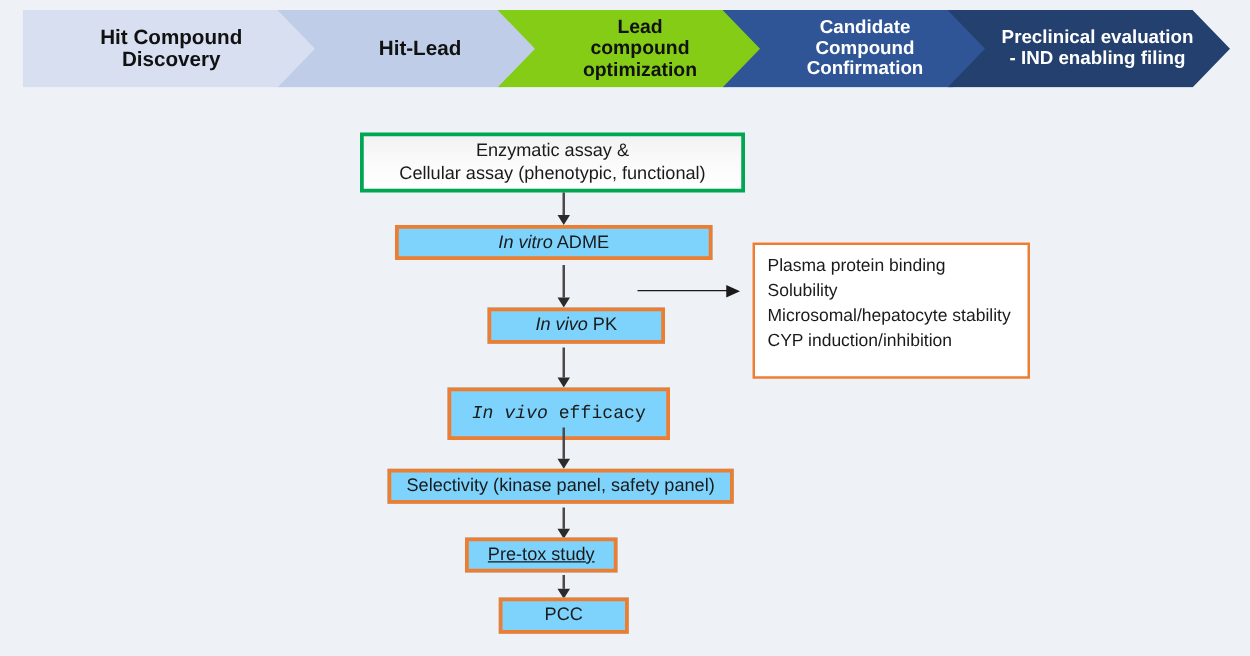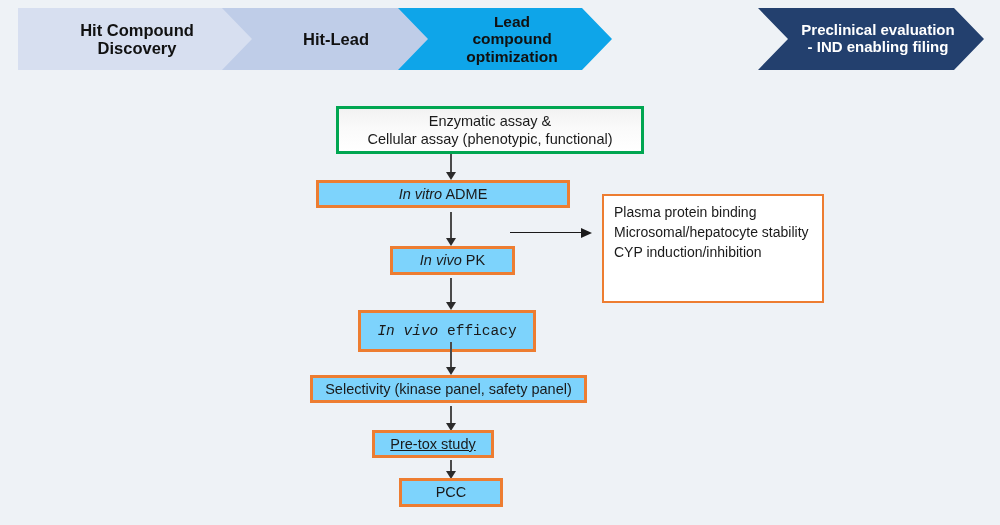--- a/index.html
+++ b/index.html
@@ -132,40 +132,48 @@
     </span>
   </div>
 
   <div class="chev" style="left:204px; width:210px; background:#bfcde8; color:#111111; font-size:16.5px;
               clip-path: polygon(0 0, 180px 0, 210px 50%, 180px 100%, 0 100%, 30px 50%);">
     <span class="lbl" style="padding-left:24px;">
       <span>Hit-Lead</span>
     </span>
   </div>
 
-  <div class="chev" style="left:380px; width:214px; background:#0ea5e9; color:#111111; font-size:15.5px;
+  <div class="chev" style="left:380px; width:214px; background:#84cc16; color:#111111; font-size:15.5px;
               clip-path: polygon(0 0, 184px 0, 214px 50%, 184px 100%, 0 100%, 30px 50%);">
     <span class="lbl" style="padding-left:20px;">
       <span>Lead</span><br>
       <span>compound</span><br>
       <span>optimization</span>
     </span>
   </div>
 
+  <div class="chev" style="left:560px; width:214px; background:#2f5597; color:#ffffff; font-size:15px;
+              clip-path: polygon(0 0, 184px 0, 214px 50%, 184px 100%, 0 100%, 30px 50%);">
+    <span class="lbl" style="padding-left:20px;">
+      <span>Candidate</span><br>
+      <span>Compound</span><br>
+      <span>Confirmation</span>
+    </span>
+  </div>
 
   <div class="chev" style="left:740px; width:226px; background:#23406e; color:#ffffff; font-size:15px;
               clip-path: polygon(0 0, 196px 0, 226px 50%, 196px 100%, 0 100%, 30px 50%);">
     <span class="lbl" style="padding-left:20px;">
       <span>Preclinical evaluation</span><br>
       <span>- IND enabling filing</span>
     </span>
   </div>
 </div>
 
-<div class="fbox green" style="left:288px; top:106px; width:308px; height:48px;margin-left:48px;">
+<div class="fbox green" style="left:288px; top:106px; width:308px; height:48px;">
   <span>
     <span>Enzymatic assay &amp;</span><br>
     <span>Cellular assay (phenotypic, functional)</span>
   </span>
 </div>
 
 <div class="varrow" style="left:444px; top:154px; height:26px;">
   <div class="shaft" style="height:18px;"></div>
     <div class="head"></div>
 </div>
@@ -181,25 +189,26 @@
     <div class="head"></div>
 </div>
 
 <div id="arrow-adme-to-panel">
   <div class="hshaft"></div>
     <div class="hhead"></div>
 </div>
 
 <div id="side-panel">
   <span class="pline">Plasma protein binding</span>
+  <span class="pline">Solubility</span>
   <span class="pline">Microsomal/hepatocyte stability</span>
   <span class="pline">CYP induction/inhibition</span>
 </div>
 
-<div class="fbox" style="left:390px; top:246px; width:125px; height:29px;">
+<div class="fbox" style="left:390px; top:246px; width:142px; height:29px;">
   <span>
     <span class="it">In vivo</span><span> PK</span>
   </span>
 </div>
 
 <div class="varrow" style="left:444px; top:278px; height:32px;">
   <div class="shaft" style="height:24px;"></div>
     <div class="head"></div>
 </div>
 

